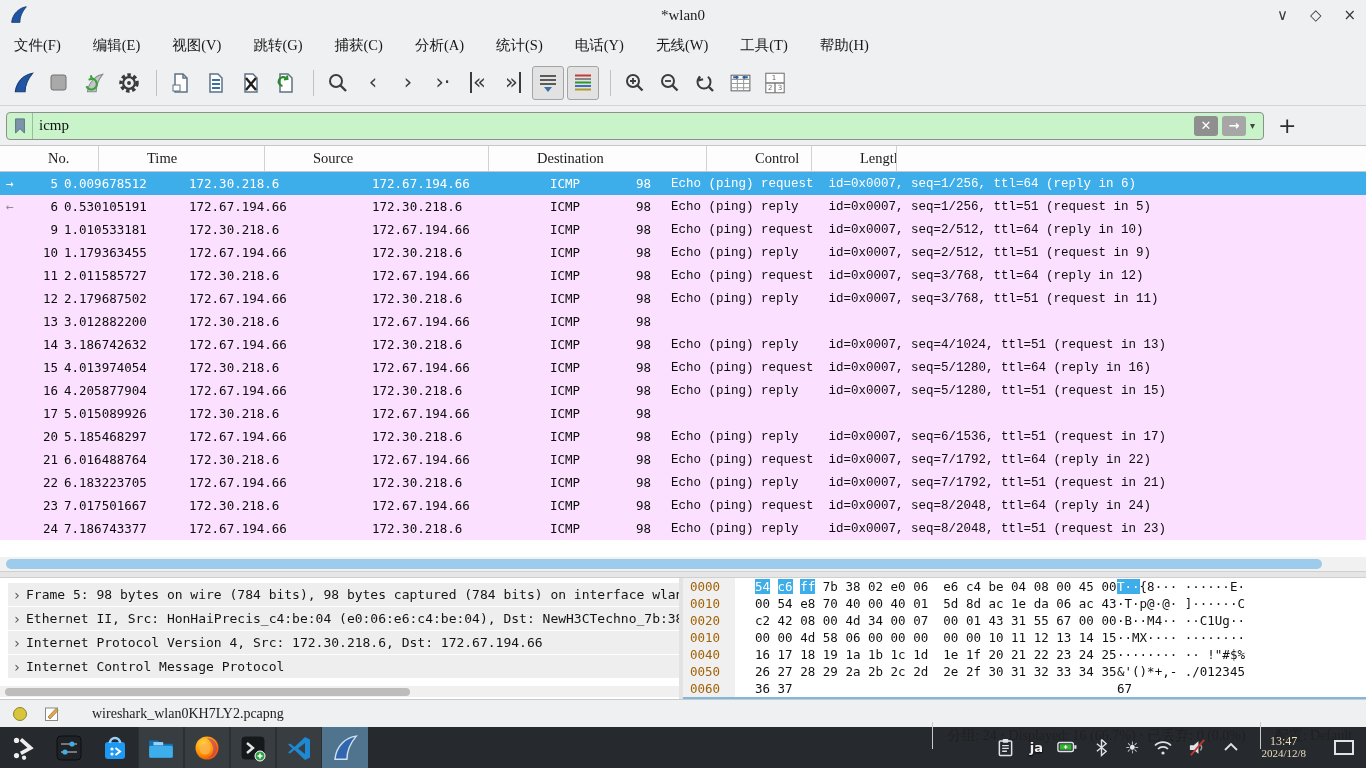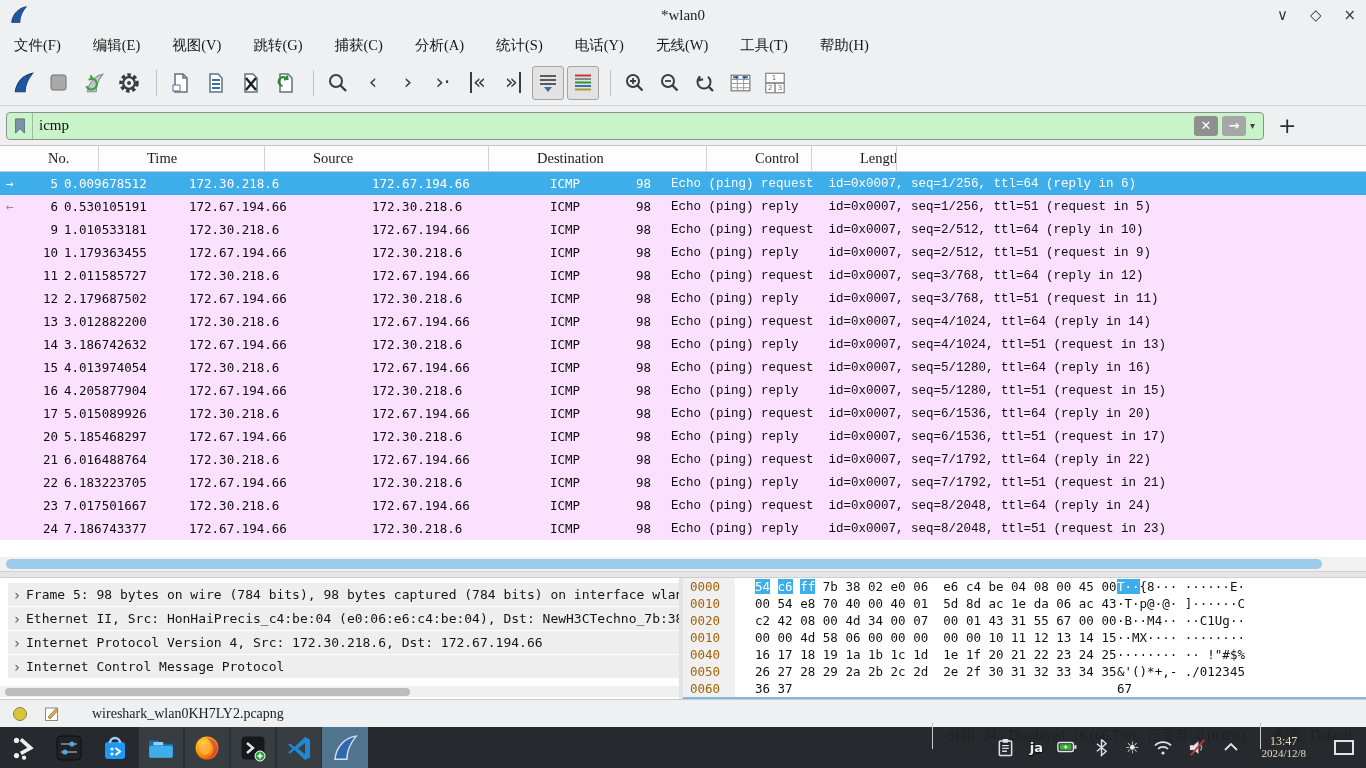--- a/index.html
+++ b/index.html
@@ -294,25 +294,25 @@
       <span class="h-proto">Control</span>
       <span class="h-len">Lengtl</span>
     </div>
     <div>
         <div class="prow sel"><span class="c-gutter">→</span><span class="c-no">5</span><span class="c-time">0.009678512</span><span class="c-src">172.30.218.6</span><span class="c-dst">172.67.194.66</span><span class="c-proto">ICMP</span><span class="c-len">98</span><span class="c-info">Echo (ping) request  id=0x0007, seq=1/256, ttl=64 (reply in 6)</span></div>
         <div class="prow"><span class="c-gutter dim">←</span><span class="c-no">6</span><span class="c-time">0.530105191</span><span class="c-src">172.67.194.66</span><span class="c-dst">172.30.218.6</span><span class="c-proto">ICMP</span><span class="c-len">98</span><span class="c-info">Echo (ping) reply    id=0x0007, seq=1/256, ttl=51 (request in 5)</span></div>
         <div class="prow"><span class="c-gutter"></span><span class="c-no">9</span><span class="c-time">1.010533181</span><span class="c-src">172.30.218.6</span><span class="c-dst">172.67.194.66</span><span class="c-proto">ICMP</span><span class="c-len">98</span><span class="c-info">Echo (ping) request  id=0x0007, seq=2/512, ttl=64 (reply in 10)</span></div>
         <div class="prow"><span class="c-gutter"></span><span class="c-no">10</span><span class="c-time">1.179363455</span><span class="c-src">172.67.194.66</span><span class="c-dst">172.30.218.6</span><span class="c-proto">ICMP</span><span class="c-len">98</span><span class="c-info">Echo (ping) reply    id=0x0007, seq=2/512, ttl=51 (request in 9)</span></div>
         <div class="prow"><span class="c-gutter"></span><span class="c-no">11</span><span class="c-time">2.011585727</span><span class="c-src">172.30.218.6</span><span class="c-dst">172.67.194.66</span><span class="c-proto">ICMP</span><span class="c-len">98</span><span class="c-info">Echo (ping) request  id=0x0007, seq=3/768, ttl=64 (reply in 12)</span></div>
         <div class="prow"><span class="c-gutter"></span><span class="c-no">12</span><span class="c-time">2.179687502</span><span class="c-src">172.67.194.66</span><span class="c-dst">172.30.218.6</span><span class="c-proto">ICMP</span><span class="c-len">98</span><span class="c-info">Echo (ping) reply    id=0x0007, seq=3/768, ttl=51 (request in 11)</span></div>
-        <div class="prow"><span class="c-gutter"></span><span class="c-no">13</span><span class="c-time">3.012882200</span><span class="c-src">172.30.218.6</span><span class="c-dst">172.67.194.66</span><span class="c-proto">ICMP</span><span class="c-len">98</span><span class="c-info">Echo (ping) request  id=0x0007, seq=4/1024, ttl=64 (reply in 14)</span></div>
+        <div class="prow"><span class="c-gutter"></span><span class="c-no">13</span><span class="c-time">3.012882200</span><span class="c-src">172.30.218.6</span><span class="c-dst">172.67.194.66</span><span class="c-proto">ICMP</span><span class="c-len">98</span></div>
         <div class="prow"><span class="c-gutter"></span><span class="c-no">14</span><span class="c-time">3.186742632</span><span class="c-src">172.67.194.66</span><span class="c-dst">172.30.218.6</span><span class="c-proto">ICMP</span><span class="c-len">98</span><span class="c-info">Echo (ping) reply    id=0x0007, seq=4/1024, ttl=51 (request in 13)</span></div>
         <div class="prow"><span class="c-gutter"></span><span class="c-no">15</span><span class="c-time">4.013974054</span><span class="c-src">172.30.218.6</span><span class="c-dst">172.67.194.66</span><span class="c-proto">ICMP</span><span class="c-len">98</span><span class="c-info">Echo (ping) request  id=0x0007, seq=5/1280, ttl=64 (reply in 16)</span></div>
         <div class="prow"><span class="c-gutter"></span><span class="c-no">16</span><span class="c-time">4.205877904</span><span class="c-src">172.67.194.66</span><span class="c-dst">172.30.218.6</span><span class="c-proto">ICMP</span><span class="c-len">98</span><span class="c-info">Echo (ping) reply    id=0x0007, seq=5/1280, ttl=51 (request in 15)</span></div>
-        <div class="prow"><span class="c-gutter"></span><span class="c-no">17</span><span class="c-time">5.015089926</span><span class="c-src">172.30.218.6</span><span class="c-dst">172.67.194.66</span><span class="c-proto">ICMP</span><span class="c-len">98</span><span class="c-info">Echo (ping) request  id=0x0007, seq=6/1536, ttl=64 (reply in 20)</span></div>
+        <div class="prow"><span class="c-gutter"></span><span class="c-no">17</span><span class="c-time">5.015089926</span><span class="c-src">172.30.218.6</span><span class="c-dst">172.67.194.66</span><span class="c-proto">ICMP</span><span class="c-len">98</span></div>
         <div class="prow"><span class="c-gutter"></span><span class="c-no">20</span><span class="c-time">5.185468297</span><span class="c-src">172.67.194.66</span><span class="c-dst">172.30.218.6</span><span class="c-proto">ICMP</span><span class="c-len">98</span><span class="c-info">Echo (ping) reply    id=0x0007, seq=6/1536, ttl=51 (request in 17)</span></div>
         <div class="prow"><span class="c-gutter"></span><span class="c-no">21</span><span class="c-time">6.016488764</span><span class="c-src">172.30.218.6</span><span class="c-dst">172.67.194.66</span><span class="c-proto">ICMP</span><span class="c-len">98</span><span class="c-info">Echo (ping) request  id=0x0007, seq=7/1792, ttl=64 (reply in 22)</span></div>
         <div class="prow"><span class="c-gutter"></span><span class="c-no">22</span><span class="c-time">6.183223705</span><span class="c-src">172.67.194.66</span><span class="c-dst">172.30.218.6</span><span class="c-proto">ICMP</span><span class="c-len">98</span><span class="c-info">Echo (ping) reply    id=0x0007, seq=7/1792, ttl=51 (request in 21)</span></div>
         <div class="prow"><span class="c-gutter"></span><span class="c-no">23</span><span class="c-time">7.017501667</span><span class="c-src">172.30.218.6</span><span class="c-dst">172.67.194.66</span><span class="c-proto">ICMP</span><span class="c-len">98</span><span class="c-info">Echo (ping) request  id=0x0007, seq=8/2048, ttl=64 (reply in 24)</span></div>
         <div class="prow"><span class="c-gutter"></span><span class="c-no">24</span><span class="c-time">7.186743377</span><span class="c-src">172.67.194.66</span><span class="c-dst">172.30.218.6</span><span class="c-proto">ICMP</span><span class="c-len">98</span><span class="c-info">Echo (ping) reply    id=0x0007, seq=8/2048, ttl=51 (request in 23)</span></div>
       </div>
     <div class="plist-filler"></div>
     <div class="plist-hscroll">
         <div class="thumb"></div>
       </div>

